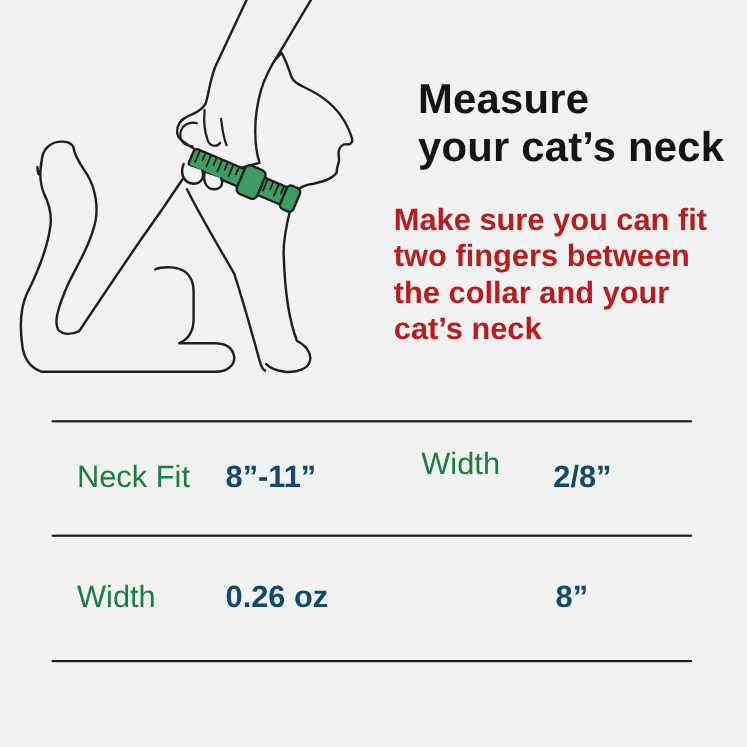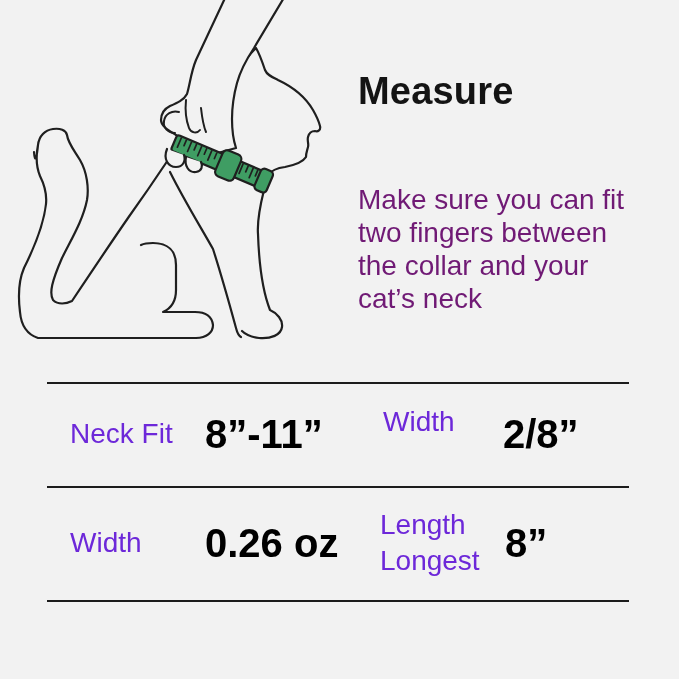--- a/index.html
+++ b/index.html
@@ -5,40 +5,40 @@
   html,body{margin:0;padding:0;}
   .canvas{
     position:relative;
     width:679px;height:679px;
     background:#f2f2f2;
     font-family:"Liberation Sans", sans-serif;
     overflow:hidden;
   }
   .illustration{position:absolute;left:0;top:0;}
   .heading{
-    position:absolute;left:358px;top:70px;width:300px;
+    position:absolute;left:380px;top:70px;width:300px;
     font-size:38px;line-height:43px;font-weight:700;color:#141414;
     letter-spacing:0.2px;
   }
   .subtext{
     position:absolute;left:358px;top:183px;width:300px;
-    font-size:28px;line-height:33px;font-weight:400;color:#701a75;
+    font-size:28px;line-height:33px;font-weight:700;color:#b91c1c;
     white-space:pre-line;
   }
   .divider{
     position:absolute;left:47px;width:582px;height:2px;background:#1c1c1c;
   }
   .lbl{
     position:absolute;
-    font-size:28px;line-height:36px;font-weight:400;color:#6d28d9;
+    font-size:28px;line-height:36px;font-weight:400;color:#15803d;
     white-space:pre-line;
   }
   .val{
     position:absolute;
-    font-size:40px;line-height:48px;font-weight:700;color:#000000;text-align:right;
+    font-size:28px;line-height:48px;font-weight:700;color:#0c4a6e;text-align:right;
   }
 </style>
 </head>
 <body>
 
 <div class="canvas">
 
   <svg class="illustration" width="345" height="360" viewBox="0 0 345 360">
     <g fill="none" stroke="#1f1f1f" stroke-width="2.2" stroke-linecap="round" stroke-linejoin="round">
 
@@ -132,35 +132,34 @@
 
       <path fill="#f2f2f2" d="
         M 167,149 C 163,159 168,167 176,167 C 183,167 186,161 184,155"></path>
       <path fill="#f2f2f2" d="
         M 186,157 C 184,166 189,173 196,172 C 202,171 203,166 201,162"></path>
     </g>
   </svg>
 
   <div class="heading">
     <div>Measure</div>
+    <div>your cat’s neck</div>
   </div>
 
   <div class="subtext">Make sure you can fit
 two fingers between
 the collar and your
 cat’s neck</div>
 
   <div class="divider" style="top:382px"></div>
   <div class="divider" style="top:486px"></div>
   <div class="divider" style="top:600px"></div>
 
   <div class="lbl" style="left:70px;top:416px">Neck Fit</div>
   <div class="val" style="left:205px;top:410px">8”-11”</div>
   <div class="lbl" style="left:383px;top:404px">Width</div>
   <div class="val" style="left:503px;top:410px">2/8”</div>
 
   <div class="lbl" style="left:70px;top:525px">Width</div>
   <div class="val" style="left:205px;top:519px">0.26 oz</div>
-  <div class="lbl" style="left:380px;top:507px">Length
-Longest</div>
   <div class="val" style="left:505px;top:519px">8”</div>
 
 </div>
 
 </body></html>

